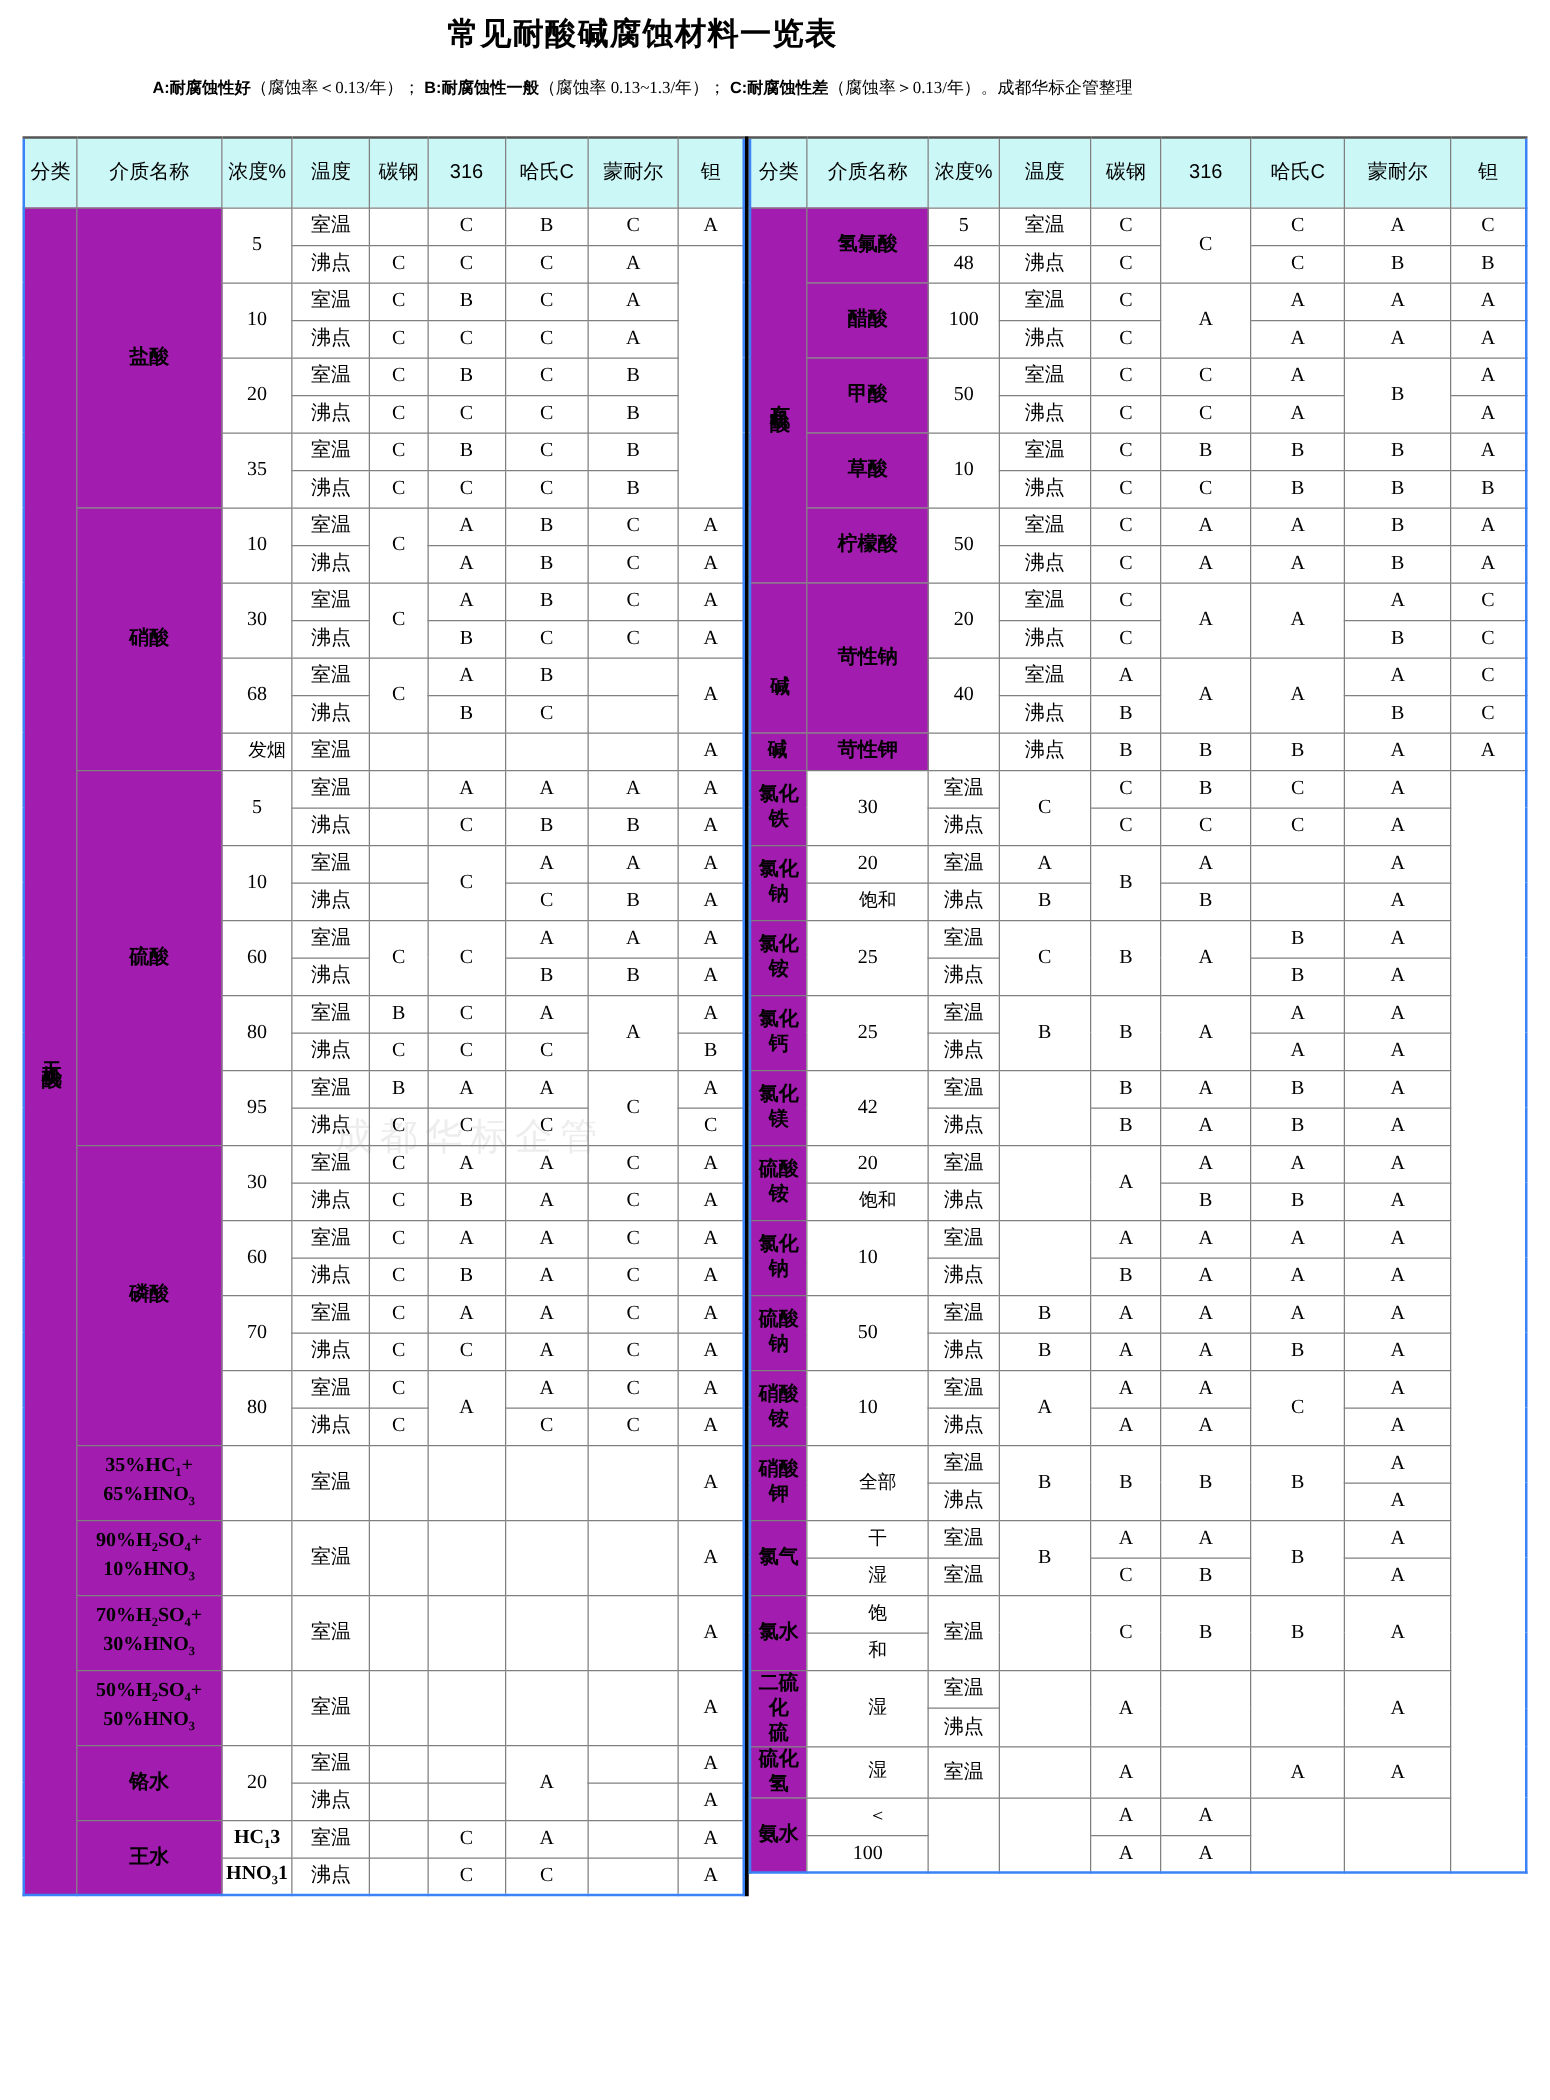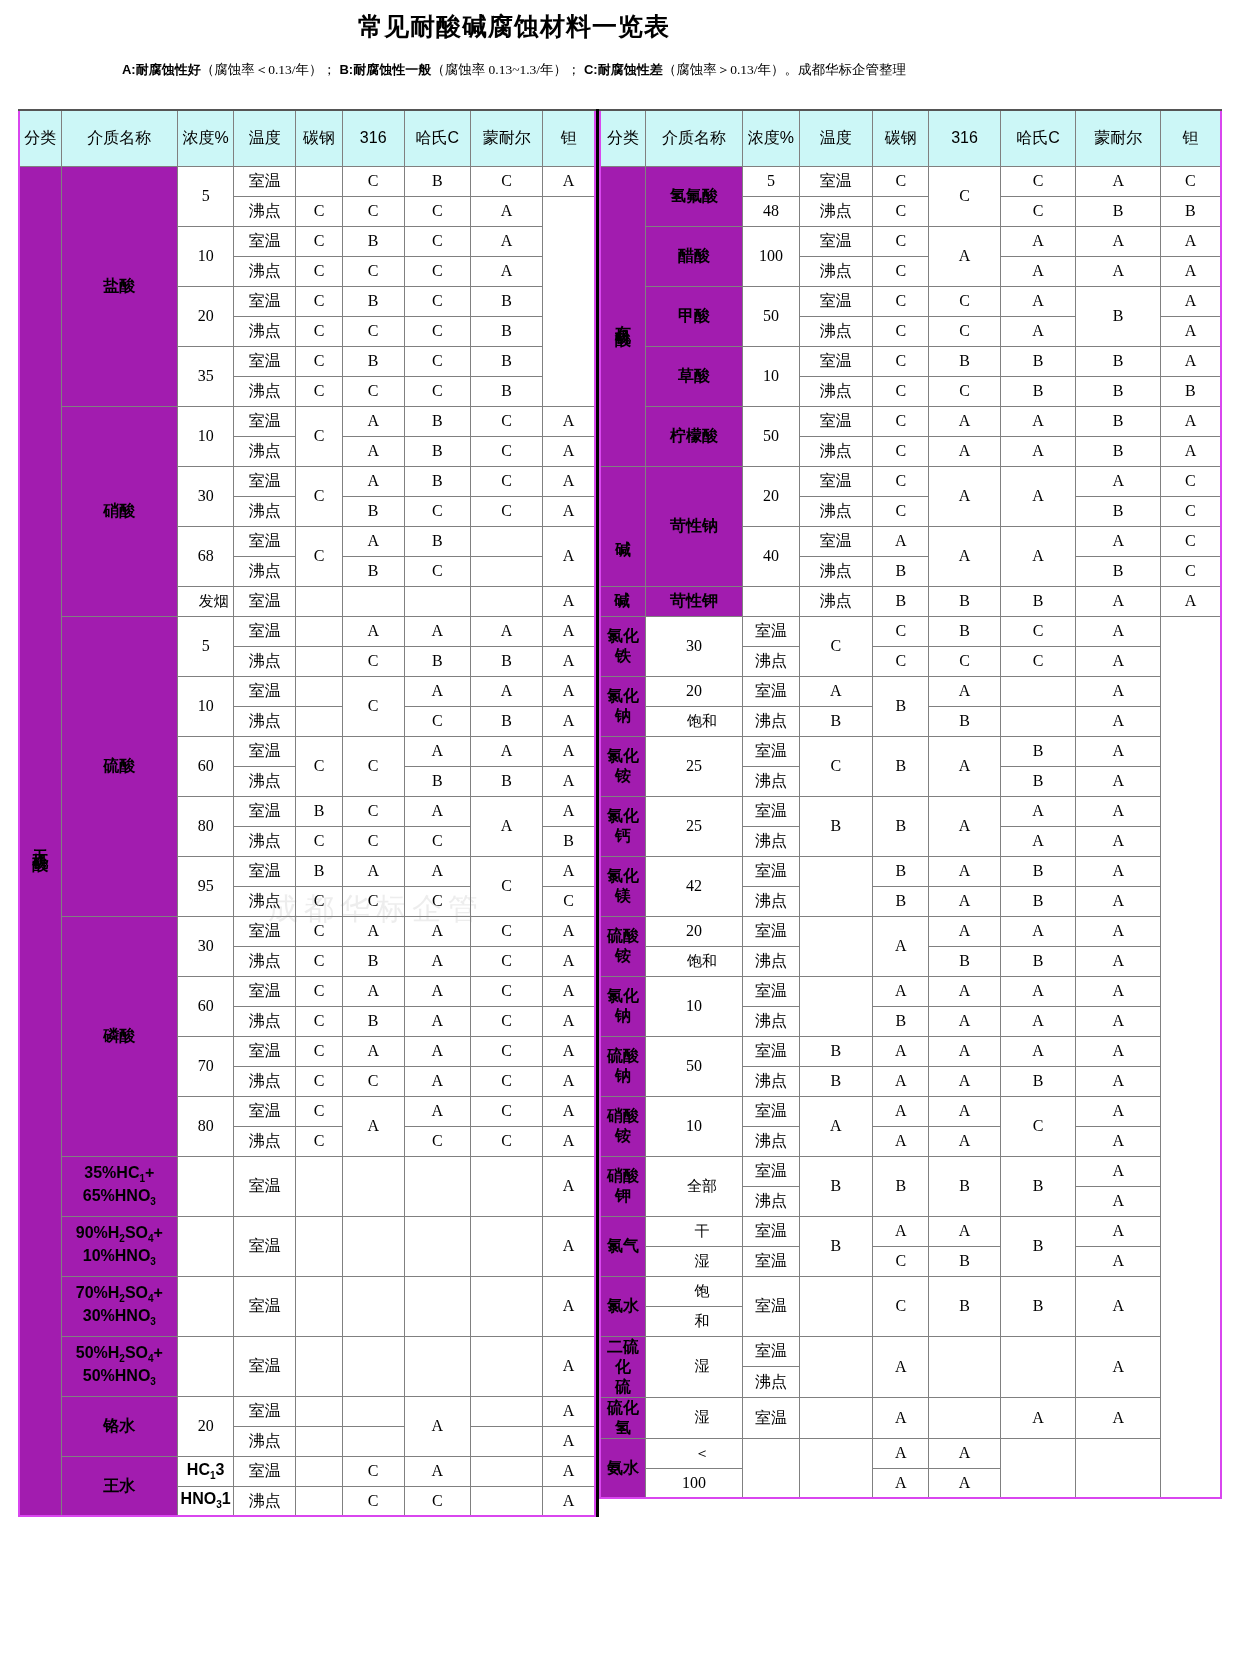--- a/index.html
+++ b/index.html
@@ -52,37 +52,37 @@
     background: #ccf7f7;
     font-family: "Liberation Sans", "DejaVu Sans", sans-serif;
     font-size: 16px;
     height: 56px;
     font-weight: normal;
     border-top: 2px solid #555;
   }
   table.grid tbody td { height: 30px; }
 
   
-  table.grid { border: 2px solid #d946ef; }
+  table.grid { border: 2px solid #3b82f6; }
 
   td.cls, td.media {
     background: #a21caf;
     font-family: "Liberation Sans", "DejaVu Sans", sans-serif;
     font-weight: bold;
     font-size: 16px;
   }
   td.cls { font-size: 16px; letter-spacing: 2px; }
 
   td.conc, td.temp { font-family: "Liberation Serif", serif; font-size: 16px; }
   td.temp { font-family: "Liberation Sans", "DejaVu Sans", sans-serif; font-size: 15px;}
   td.conc.cn { font-family: "Liberation Sans", "DejaVu Sans", sans-serif; font-size: 15px; padding-left: 16px; }
   td.val { font-family: "Liberation Serif", "DejaVu Serif", serif; font-size: 17px; }
 
   td.formula {
-    font-family: Liberation Sans, sans-serif;
+    font-family: Liberation Serif, serif;
     font-size: 15px;
     font-weight: bold;
     line-height: 1.5;
   }
   td.formula sub { font-size: 10px; }
 
   .watermark {
     position: absolute;
     left: 250px; top: 780px;
     font-family: "Liberation Sans", sans-serif;

